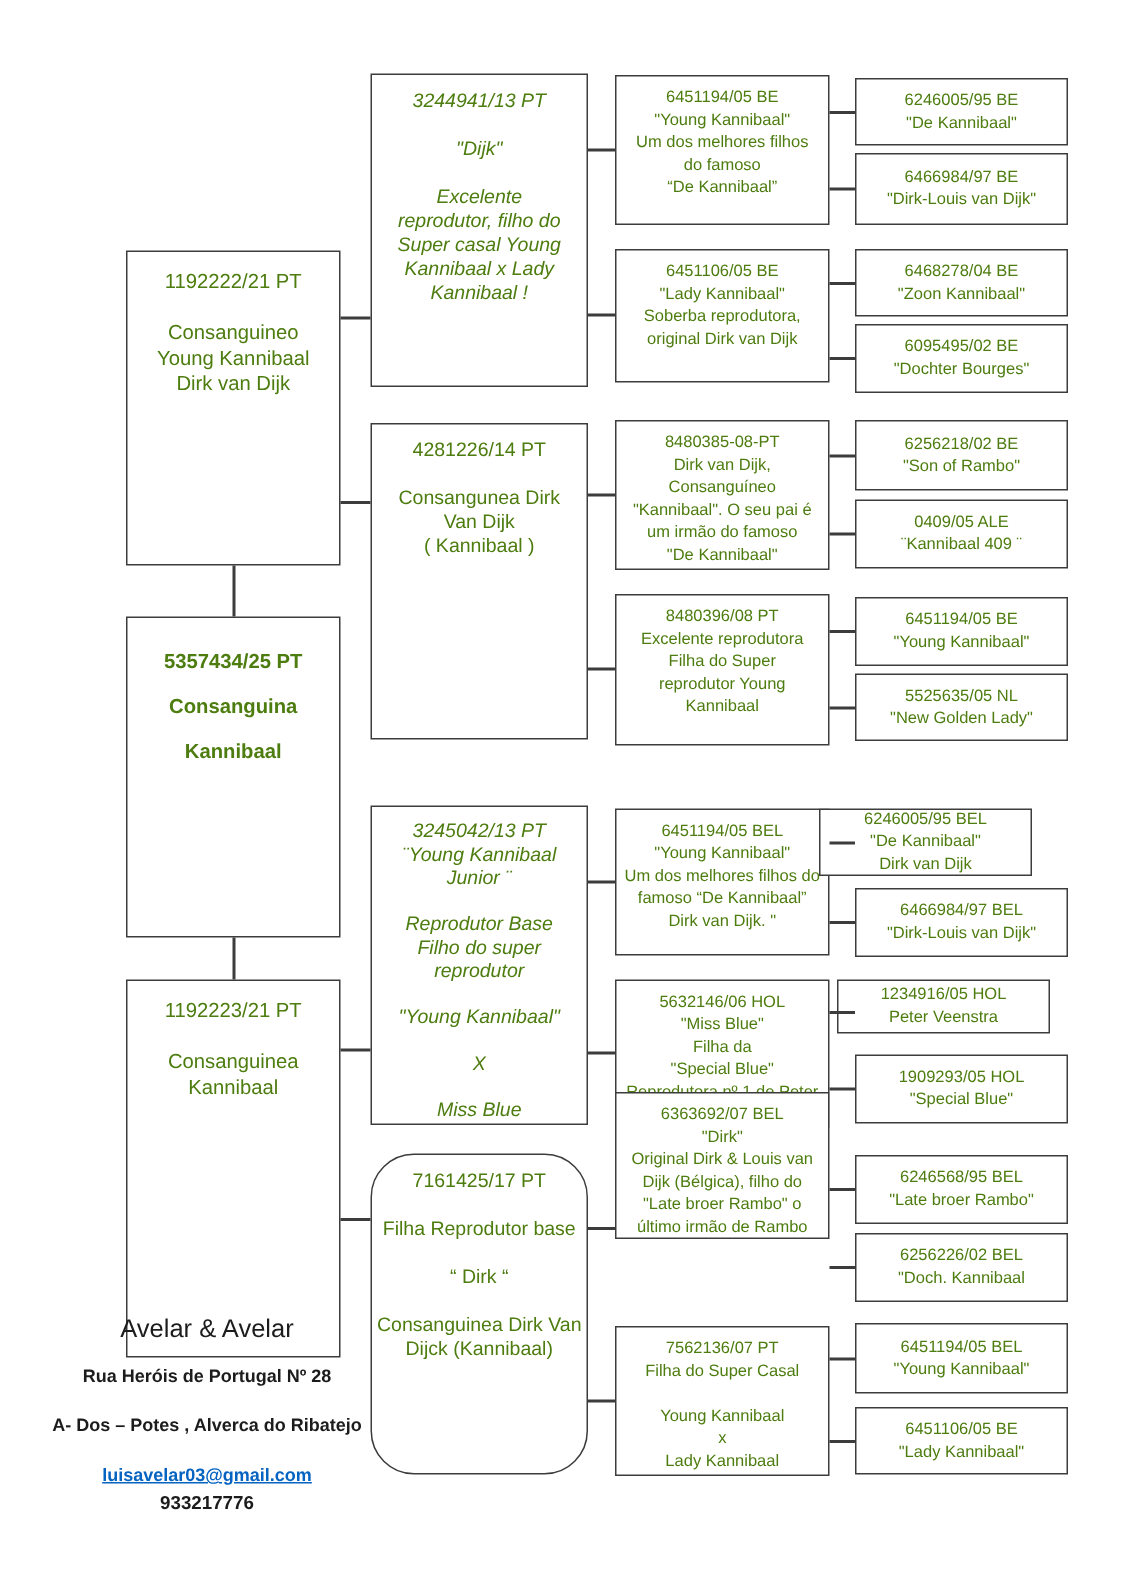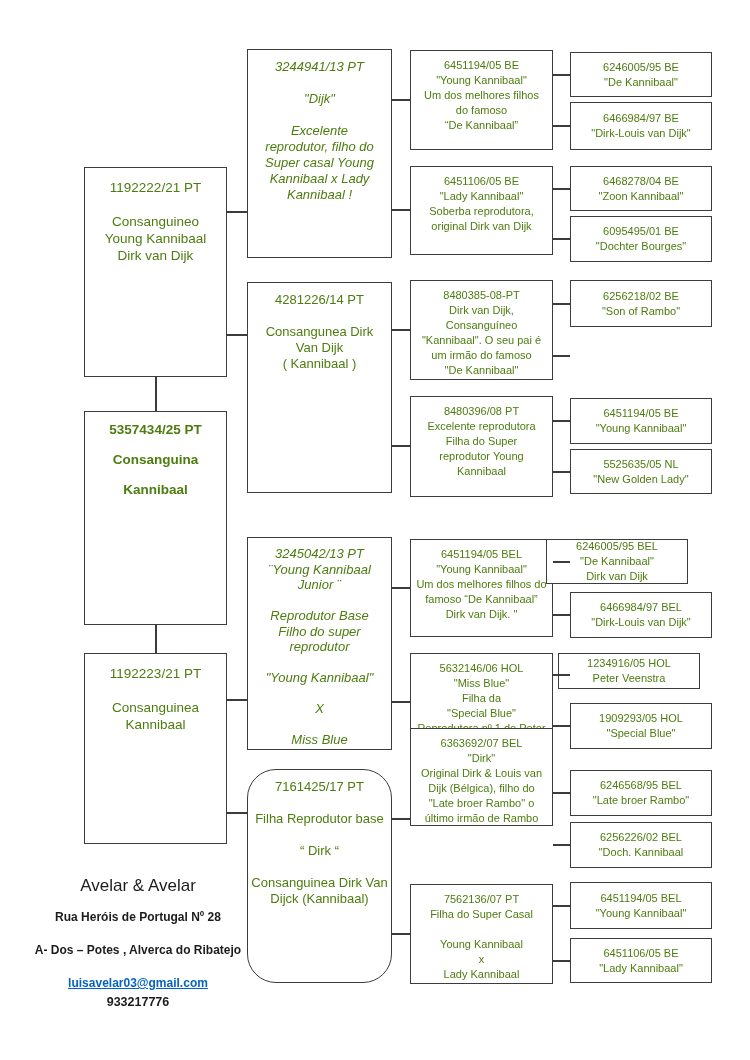--- a/index.html
+++ b/index.html
@@ -6,21 +6,21 @@
   #page{
     position:relative;width:750px;height:1060px;background:#ffffff;overflow:hidden;
     font-family:"Liberation Sans","DejaVu Sans",sans-serif;color:#222222;
   }
   .pbox{
     position:absolute;box-sizing:border-box;background:#ffffff;
     border:1.4px solid #3c3c3c;text-align:center;white-space:pre-line;
     color:#4d7c0f;
   }
   .c1{font-size:13.5px;line-height:17px;padding-top:11px;}
-  .subject{font-weight:bold;font-size:13.5px;line-height:15px;padding-top:10px;}
+  .subject{font-weight:bold;font-size:13.5px;line-height:15px;padding-top:21px;}
   .c2{font-size:13px;line-height:16px;padding-top:9px;}
   .c2t{font-size:13px;line-height:15.5px;padding-top:8px;}
   .italic{font-style:italic;}
   .c3{font-size:11px;line-height:15px;padding-top:7px;padding-left:2px;padding-right:2px;}
   .c4{font-size:11px;line-height:15px;display:flex;align-items:center;justify-content:center;padding:0 2px;}
   .hl{position:absolute;height:1.5px;background:#3c3c3c;}
   .vl{position:absolute;width:1.5px;background:#3c3c3c;}
   #footer{position:absolute;left:12px;top:876px;width:252px;text-align:center;color:#1c1c1c;}
   .f-name{font-size:17px;margin-bottom:14px;}
   .f-addr{font-size:12px;font-weight:bold;margin-bottom:19px;}
@@ -35,21 +35,21 @@
   <div class="pbox c1" style="left:84px;top:167px;width:143px;height:210px;">1192222/21 PT
 
 Consanguineo
 Young Kannibaal
 Dirk van Dijk</div>
   <div class="pbox subject" style="left:84px;top:411px;width:143px;height:214px;">5357434/25 PT
 
 Consanguina
 
 Kannibaal</div>
-  <div class="pbox c1" style="left:84px;top:653px;width:143px;height:191px;">1192223/21 PT
+  <div class="pbox c1" style="left:84px;top:653px;width:143px;height:252px;">1192223/21 PT
 
 Consanguinea
 Kannibaal</div>
 
   <div class="pbox c2 italic" style="left:247px;top:49px;width:145px;height:209px;">3244941/13 PT
 
 "Dijk"
 
 Excelente
 reprodutor, filho do
@@ -126,24 +126,26 @@
 Young Kannibaal
 x
 Lady Kannibaal</div>
 
   <div class="pbox c4" style="left:570px;top:52px;width:142px;height:45px;">6246005/95 BE
 "De Kannibaal"</div>
   <div class="pbox c4" style="left:570px;top:102px;width:142px;height:48px;">6466984/97 BE
 "Dirk-Louis van Dijk"</div>
   <div class="pbox c4" style="left:570px;top:166px;width:142px;height:45px;">6468278/04 BE
 "Zoon Kannibaal"</div>
-  <div class="pbox c4" style="left:570px;top:216px;width:142px;height:46px;">6095495/01 BE
+  <div class="pbox c4" style="left:570px;top:216px;width:142px;height:46px;">6095495/02 BE
 "Dochter Bourges"</div>
   <div class="pbox c4" style="left:570px;top:280px;width:142px;height:47px;">6256218/02 BE
 "Son of Rambo"</div>
+  <div class="pbox c4" style="left:570px;top:333px;width:142px;height:46px;">0409/05 ALE
+¨Kannibaal 409 ¨</div>
   <div class="pbox c4" style="left:570px;top:398px;width:142px;height:46px;">6451194/05 BE
 "Young Kannibaal"</div>
   <div class="pbox c4" style="left:570px;top:449px;width:142px;height:45px;">5525635/05 NL
 "New Golden Lady"</div>
   <div class="pbox c4" style="left:546px;top:539px;width:142px;height:45px;">6246005/95 BEL
 "De Kannibaal"
 Dirk van Dijk</div>
   <div class="pbox c4" style="left:570px;top:592px;width:142px;height:46px;">6466984/97 BEL
 "Dirk-Louis van Dijk"</div>
   <div class="pbox c4" style="left:558px;top:653px;width:142px;height:36px;">1234916/05 HOL

